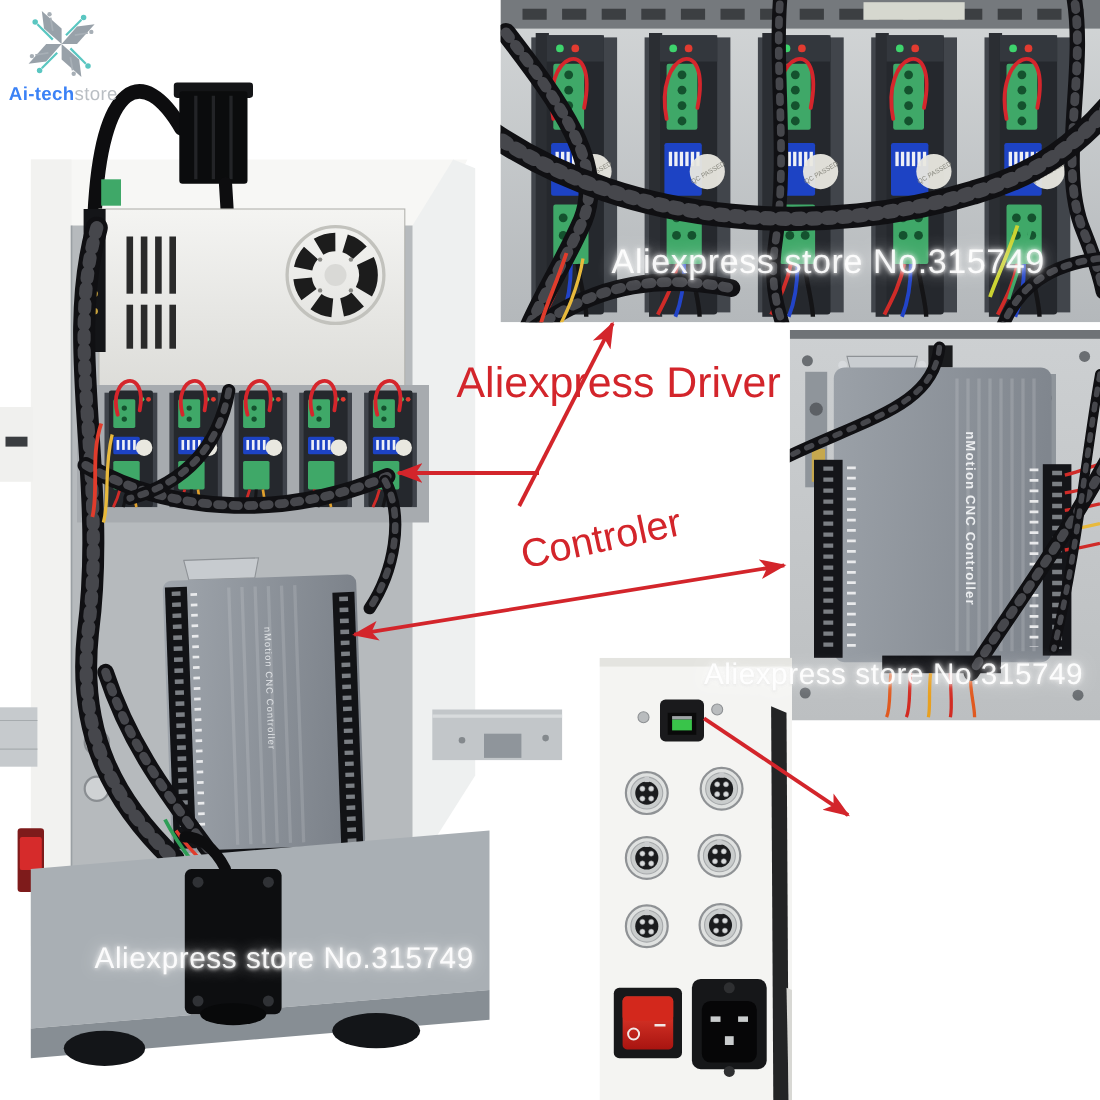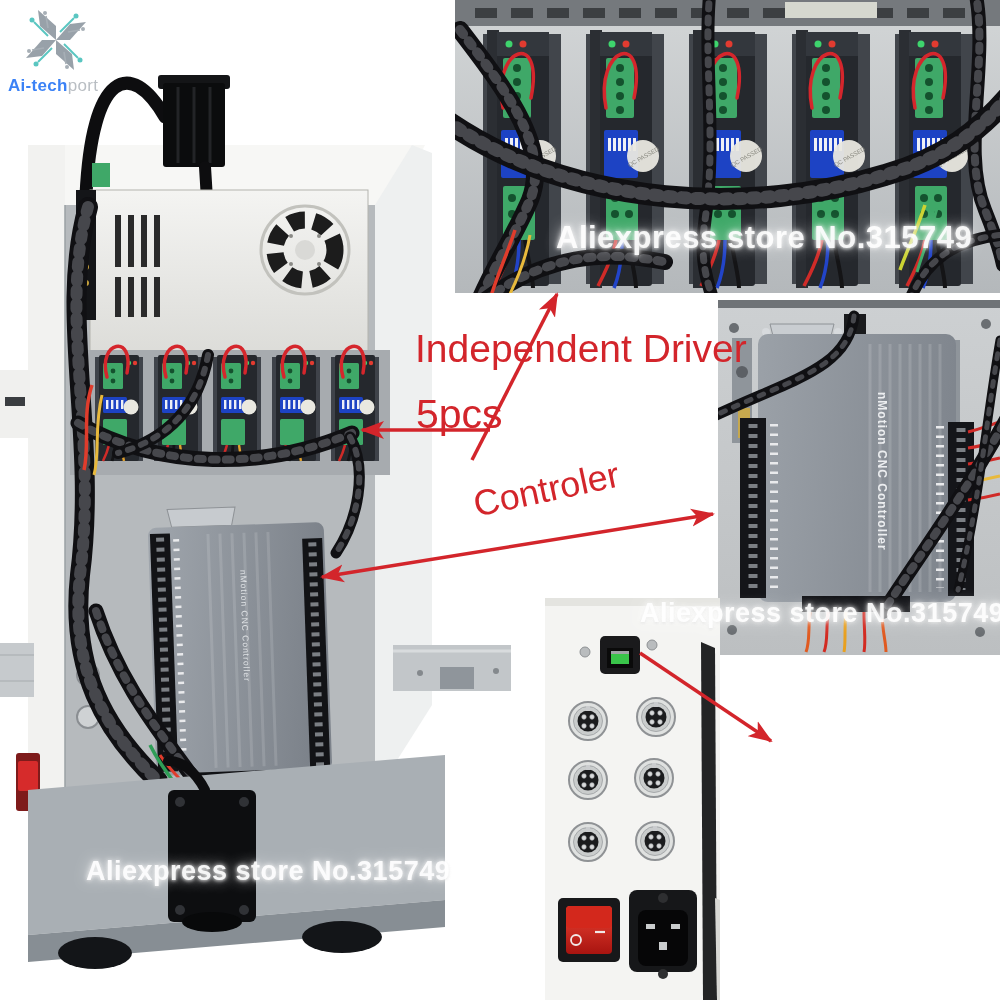--- a/index.html
+++ b/index.html
@@ -1,20 +1,20 @@
 <!DOCTYPE html>
 <html><head>
 <meta charset="utf-8">
 <style>
   html,body{margin:0;padding:0;background:#fff;}
   #canvas{position:relative;width:1000px;height:1000px;background:#ffffff;overflow:hidden;
           font-family:"Liberation Sans",sans-serif;}
   .photo{position:absolute;}
   .photo svg{display:block;overflow:hidden;}
-  .wm{position:absolute;font-weight:700;color:#ffffff;opacity:.96;white-space:nowrap;z-index:6;
+  .wm{position:absolute;font-weight:400;color:#ffffff;opacity:.96;white-space:nowrap;z-index:6;
       text-shadow:0 0 5px rgba(255,255,255,.95),0 0 14px rgba(255,255,255,.85),0 1px 3px rgba(190,190,190,.6);
       letter-spacing:.5px;}
   .anno{position:absolute;color:#d3252b;white-space:nowrap;z-index:11;font-weight:400;}
   #arrow-overlay{position:absolute;left:0;top:0;z-index:10;pointer-events:none;}
   .cab{fill:none;stroke:#101013;stroke-linecap:round;}
   .cabband{fill:none;stroke:#46474c;stroke-linecap:round;stroke-dasharray:5 9;}
   .rw{fill:none;stroke:#d5262c;stroke-width:3.5;stroke-linecap:round;}
   .logo-text{position:absolute;left:8px;top:76px;font-size:17px;z-index:3;letter-spacing:.3px;}
   .logo-text b{color:#3b82f6;font-weight:700;}
   .logo-text span{color:#b9bec3;font-weight:400;}
@@ -96,21 +96,21 @@
         <circle cx="66" cy="14" r="2.5" fill="#5ac6c1"></circle>
         <path d="M58,30 L70,28" stroke="#a7afb6" stroke-width="1.6" fill="none"></path>
         <circle cx="73" cy="27" r="2" fill="#a7afb6"></circle>
       </g>
       <use href="#arm" transform="rotate(90 46 38)"></use>
       <use href="#arm" transform="rotate(180 46 38)"></use>
       <use href="#arm" transform="rotate(270 46 38)"></use>
     </g>
   </svg>
   <div class="logo-text">
-    <b>Ai-tech</b><span>port</span>
+    <b>Ai-tech</b><span>store</span>
   </div>
 
   <div class="photo" style="left:0;top:55px;z-index:1">
     <svg width="515" height="915">
       <defs>
         <linearGradient id="gPSU" x1="0" y1="0" x2="0" y2="1">
             <stop offset="0" stop-color="#f4f4f2"></stop>
             <stop offset="1" stop-color="#d7d7d3"></stop>
           </linearGradient>
         <linearGradient id="gCtl" x1="0" y1="0" x2="1" y2="0.15">
@@ -404,22 +404,21 @@
         <rect x="93" y="312" width="50" height="56" rx="8" fill="#060607"></rect>
         <rect x="101" y="326" width="9" height="5" fill="#c9cccd"></rect>
         <rect x="126" y="326" width="9" height="5" fill="#c9cccd"></rect>
         <rect x="114" y="344" width="8" height="8" fill="#c9cccd"></rect>
         <circle cx="118" cy="300" r="5" fill="#2e2f31"></circle>
         <circle cx="118" cy="376" r="5" fill="#2e2f31"></circle>
       </g>
     </svg>
   </div>
 
-  <div class="anno" style="left:415px;top:327px;font-size:39px">Independent Driver</div>
-  <div class="anno" style="left:416px;top:391px;font-size:41px">5pcs</div>
+  <div class="anno" style="left:415px;top:327px;font-size:39px">Aliexpress Driver</div>
   <div class="anno" style="left:474px;top:484px;font-size:36px;transform:rotate(-12deg);transform-origin:left center">Controler</div>
 
   <svg id="arrow-overlay" width="1000" height="1000">
     <defs>
       <marker id="ah" markerUnits="userSpaceOnUse" markerWidth="26" markerHeight="20" refX="22" refY="10" orient="auto-start-reverse">
         <path d="M0,1 L24,10 L0,19 L6,10 Z" fill="#d3252b"></path>
       </marker>
     </defs>
     <line x1="472" y1="460" x2="557" y2="294" stroke="#d3252b" stroke-width="3.5" marker-end="url(#ah)"></line>
     <line x1="490" y1="430" x2="362" y2="430" stroke="#d3252b" stroke-width="3.5" marker-end="url(#ah)"></line>

